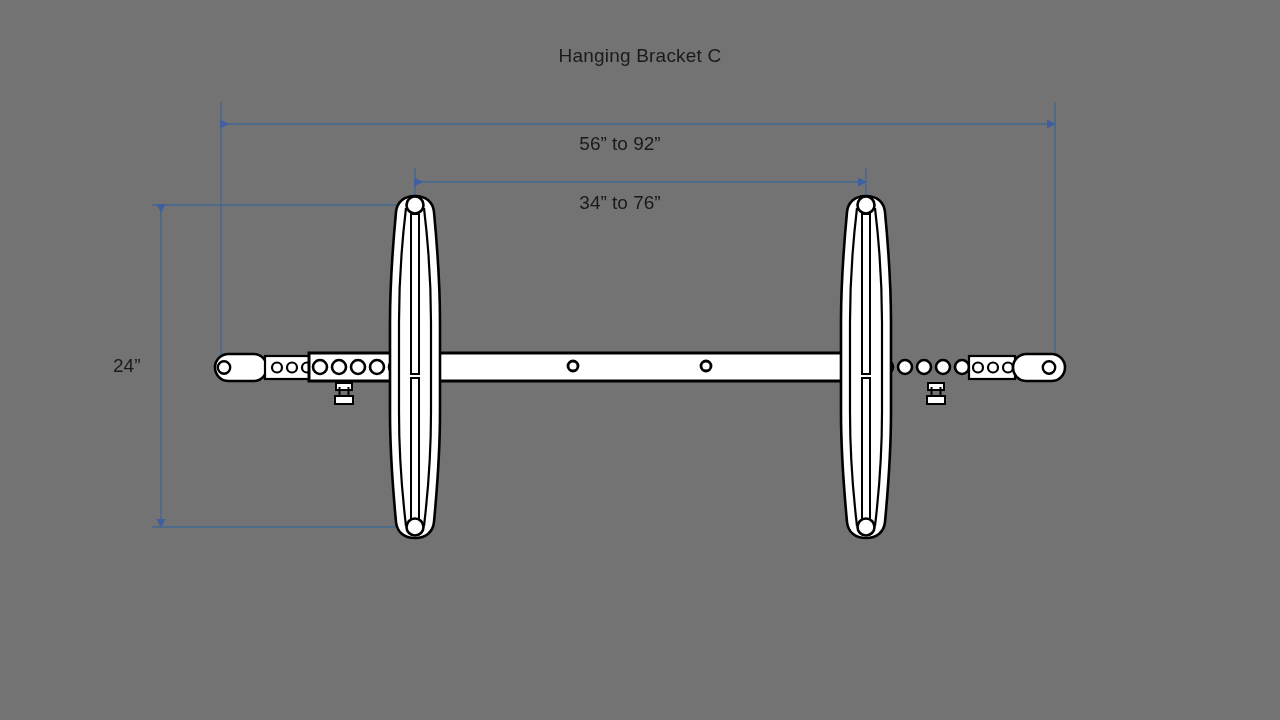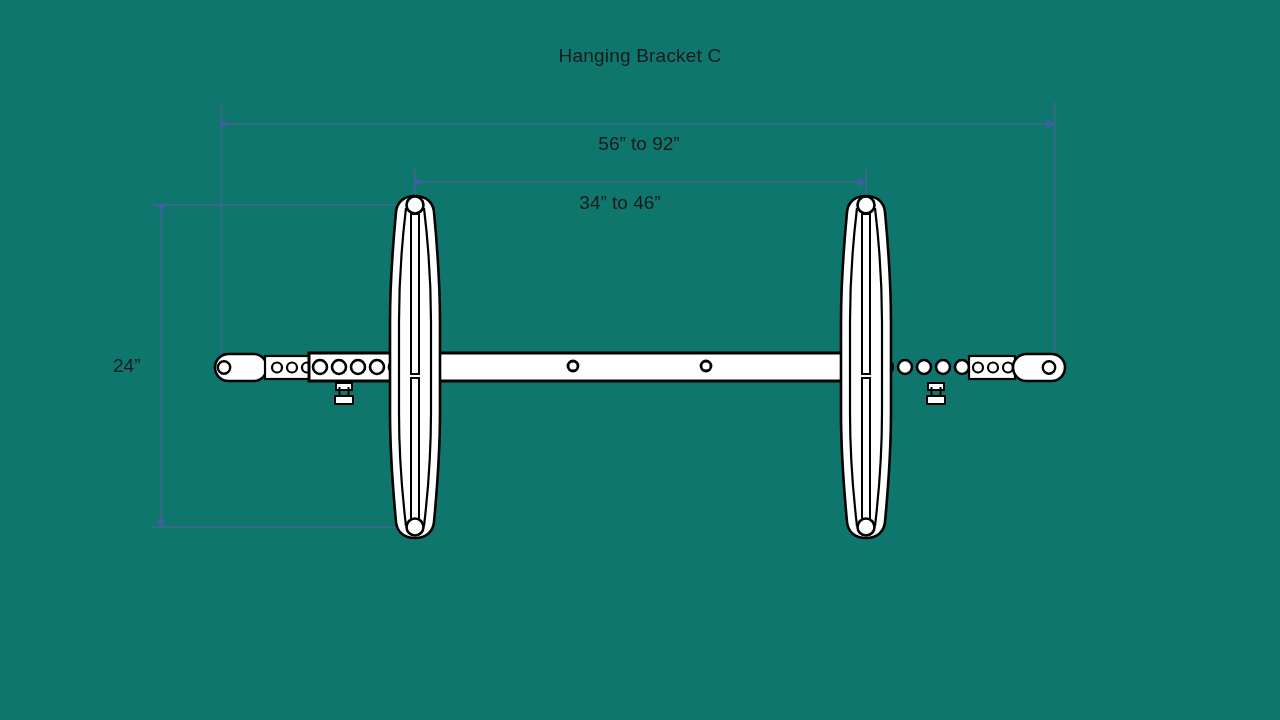--- a/index.html
+++ b/index.html
@@ -11,21 +11,21 @@
     width: 1280px;
     height: 720px;
     overflow: hidden;
     font-family: "Liberation Sans", sans-serif;
     color: #000000;
   }
   #stage {
     position: relative;
     width: 1280px;
     height: 720px;
-    background: #0f766e;
+    background: #737373;
   }
   #drawing {
     position: absolute;
     left: 0;
     top: 0;
     width: 1280px;
     height: 720px;
   }
   .diagram-title {
     position: absolute;
@@ -43,21 +43,20 @@
     font-size: 19px;
     font-family: "Liberation Sans", sans-serif;
     color: #1a1a1a;
     white-space: nowrap;
   }
   #dim-width-outer-label {
     left: 0;
     top: 133px;
     width: 1240px;
     text-align: center;
-    padding-left: 19px;
   }
   #dim-width-inner-label {
     left: 0;
     top: 192px;
     width: 1240px;
     text-align: center;
   }
   #dim-height-label {
     left: 113px;
     top: 355px;
@@ -66,21 +65,21 @@
 </style>
 </head>
 <body>
 
 <div id="stage">
 
   <div class="diagram-title">Hanging Bracket C</div>
 
   <div class="dim-label" id="dim-width-outer-label">56” to 92”</div>
 
-  <div class="dim-label" id="dim-width-inner-label">34” to 46”</div>
+  <div class="dim-label" id="dim-width-inner-label">34” to 76”</div>
 
   <div class="dim-label" id="dim-height-label">24”</div>
 
   <svg id="drawing" viewBox="0 0 1280 720" xmlns="http://www.w3.org/2000/svg">
     <defs>
       <marker id="arrowL" viewBox="0 0 10 10" refX="9" refY="5" markerWidth="7" markerHeight="7" orient="auto-start-reverse">
         <path d="M 10 0 L 0 5 L 10 10 z" fill="#3f5fa0"></path>
       </marker>
       <marker id="arrowR" viewBox="0 0 10 10" refX="9" refY="5" markerWidth="7" markerHeight="7" orient="auto">
         <path d="M 0 0 L 10 5 L 0 10 z" fill="#3f5fa0"></path>

